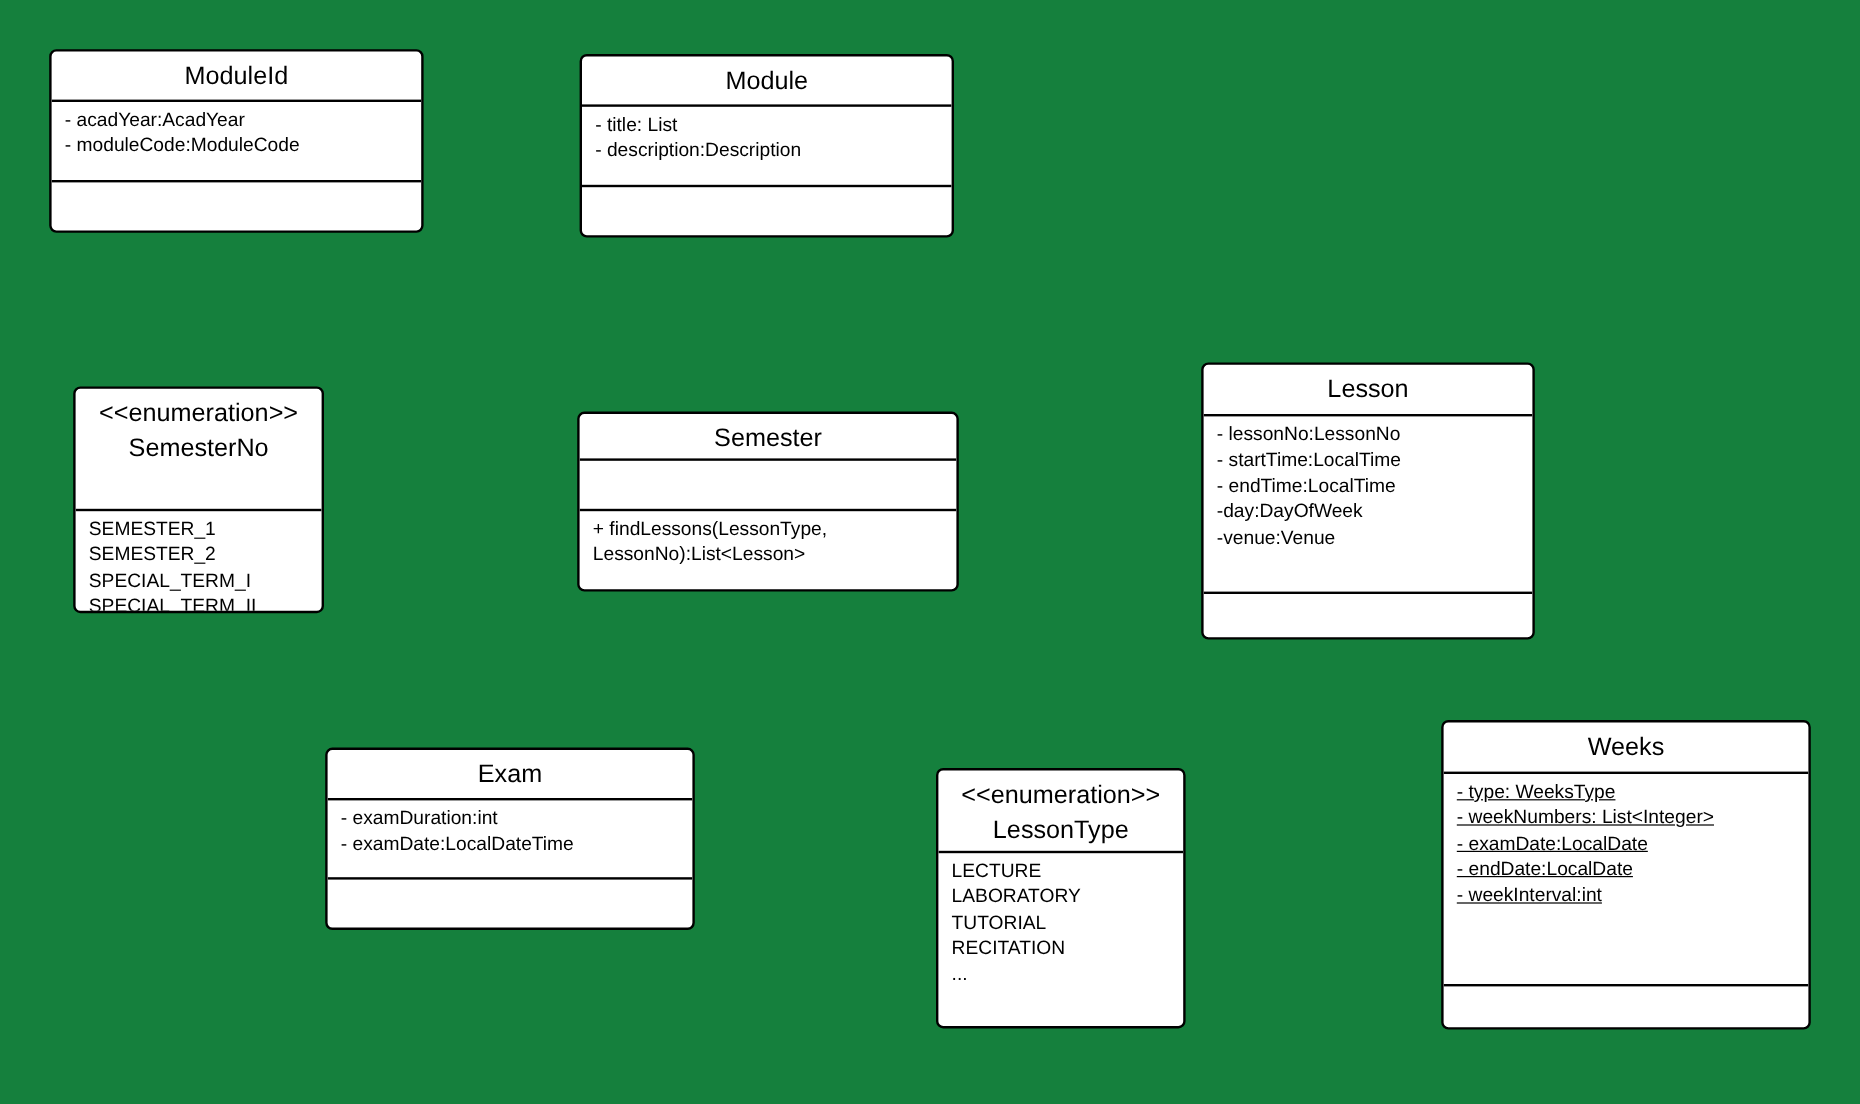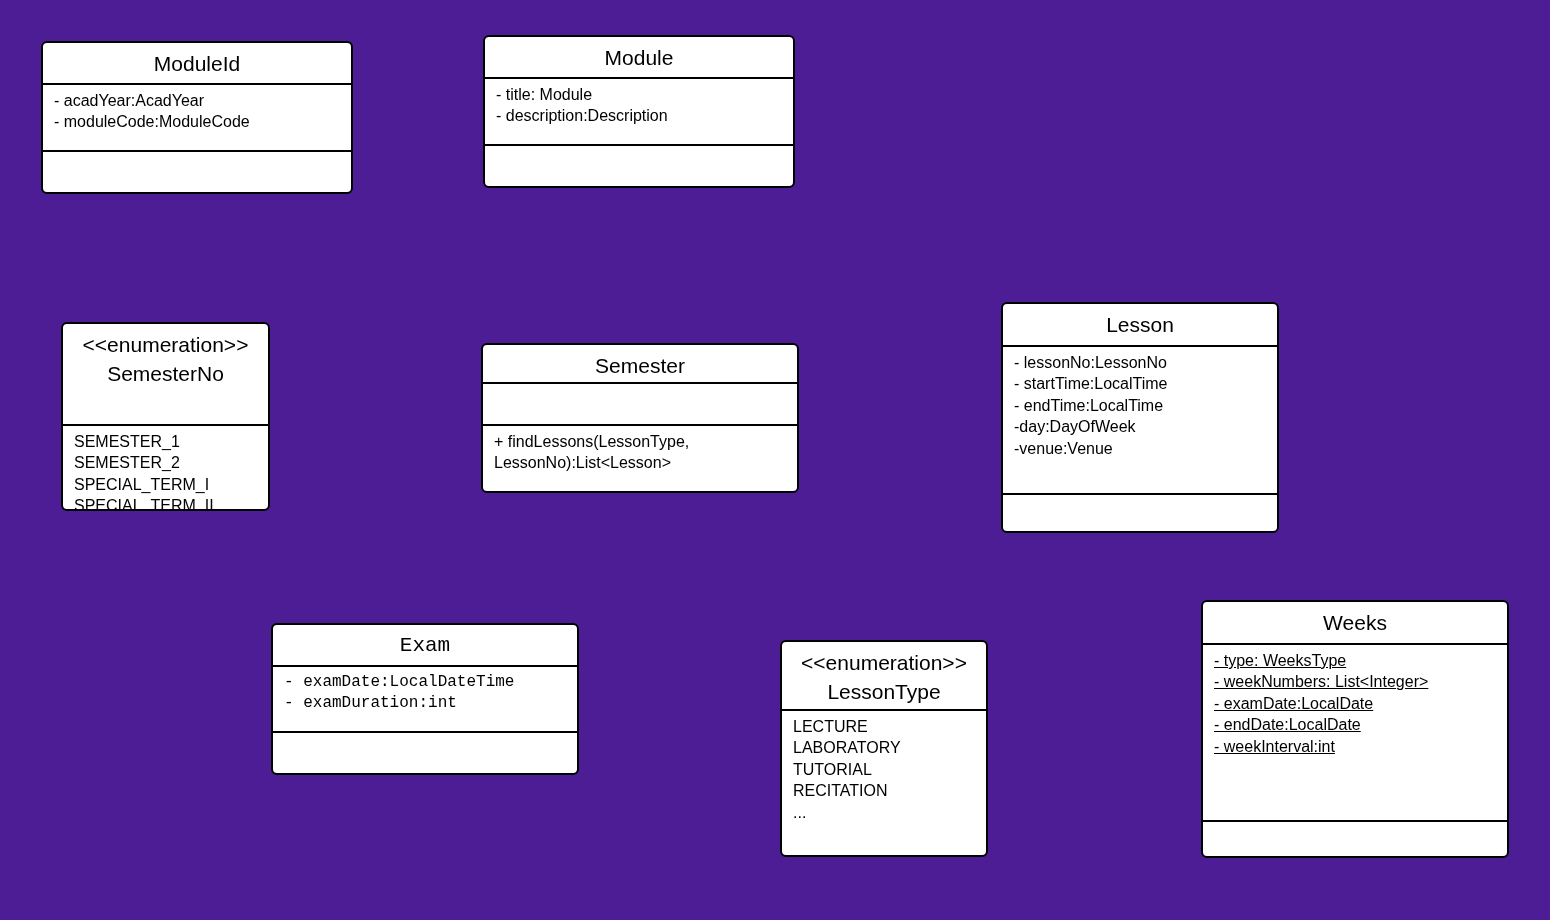--- a/index.html
+++ b/index.html
@@ -4,21 +4,21 @@
 <style>
   html, body {
     margin: 0;
     padding: 0;
     background: #000000;
   }
   #canvas {
     position: relative;
     width: 1550px;
     height: 920px;
-    background: #4c1d95;
+    background: #15803d;
     overflow: hidden;
     font-family: "Liberation Sans", sans-serif;
   }
   .uml-class {
     position: absolute;
     background: #ffffff;
     border: 2px solid #000000;
     border-radius: 6px;
     box-sizing: border-box;
     overflow: hidden;
@@ -55,24 +55,24 @@
 
 <div id="canvas">
     <div class="uml-class" style="left: 41px; top: 41px; width: 312px; height: 153px;">
       <div class="compartment class-title" style="height: 40px;">ModuleId</div>
       <div class="compartment divided" style="height: 67px;">
         <div class="member">- acadYear:AcadYear</div>
         <div class="member">- moduleCode:ModuleCode</div>
       </div>
       <div class="compartment divided empty-compartment" style="height: 42px;"></div>
     </div>
-    <div class="uml-class" style="left: 483px; top: 35px; width: 312px; height: 153px;">
+    <div class="uml-class" style="left: 483px; top: 45px; width: 312px; height: 153px;">
       <div class="compartment class-title" style="height: 40px;">Module</div>
       <div class="compartment divided" style="height: 67px;">
-        <div class="member">- title: Module</div>
+        <div class="member">- title: List</div>
         <div class="member">- description:Description</div>
       </div>
       <div class="compartment divided empty-compartment" style="height: 42px;"></div>
     </div>
     <div class="uml-class" style="left: 61px; top: 322px; width: 209px; height: 189px;">
       <div class="compartment class-title" style="height: 66px;">&lt;&lt;enumeration&gt;&gt;
 SemesterNo</div>
       <div class="compartment divided" style="height: 119px; margin-top: 34px;">
         <div class="member">SEMESTER_1</div>
         <div class="member">SEMESTER_2</div>
@@ -91,25 +91,25 @@
       <div class="compartment class-title" style="height: 41px;">Lesson</div>
       <div class="compartment divided" style="height: 148px;">
         <div class="member">- lessonNo:LessonNo</div>
         <div class="member">- startTime:LocalTime</div>
         <div class="member">- endTime:LocalTime</div>
         <div class="member">-day:DayOfWeek</div>
         <div class="member">-venue:Venue</div>
       </div>
       <div class="compartment divided empty-compartment" style="height: 38px;"></div>
     </div>
-    <div class="uml-class" style="left: 271px; top: 623px; width: 308px; height: 152px; font-family: Liberation Mono, monospace;">
+    <div class="uml-class" style="left: 271px; top: 623px; width: 308px; height: 152px;">
       <div class="compartment class-title" style="height: 40px;">Exam</div>
       <div class="compartment divided" style="height: 66px;">
+        <div class="member">- examDuration:int</div>
         <div class="member">- examDate:LocalDateTime</div>
-        <div class="member">- examDuration:int</div>
       </div>
       <div class="compartment divided empty-compartment" style="height: 42px;"></div>
     </div>
     <div class="uml-class" style="left: 780px; top: 640px; width: 208px; height: 217px;">
       <div class="compartment class-title" style="height: 67px;">&lt;&lt;enumeration&gt;&gt;
 LessonType</div>
       <div class="compartment divided" style="height: 146px;">
         <div class="member">LECTURE</div>
         <div class="member">LABORATORY</div>
         <div class="member">TUTORIAL</div>

